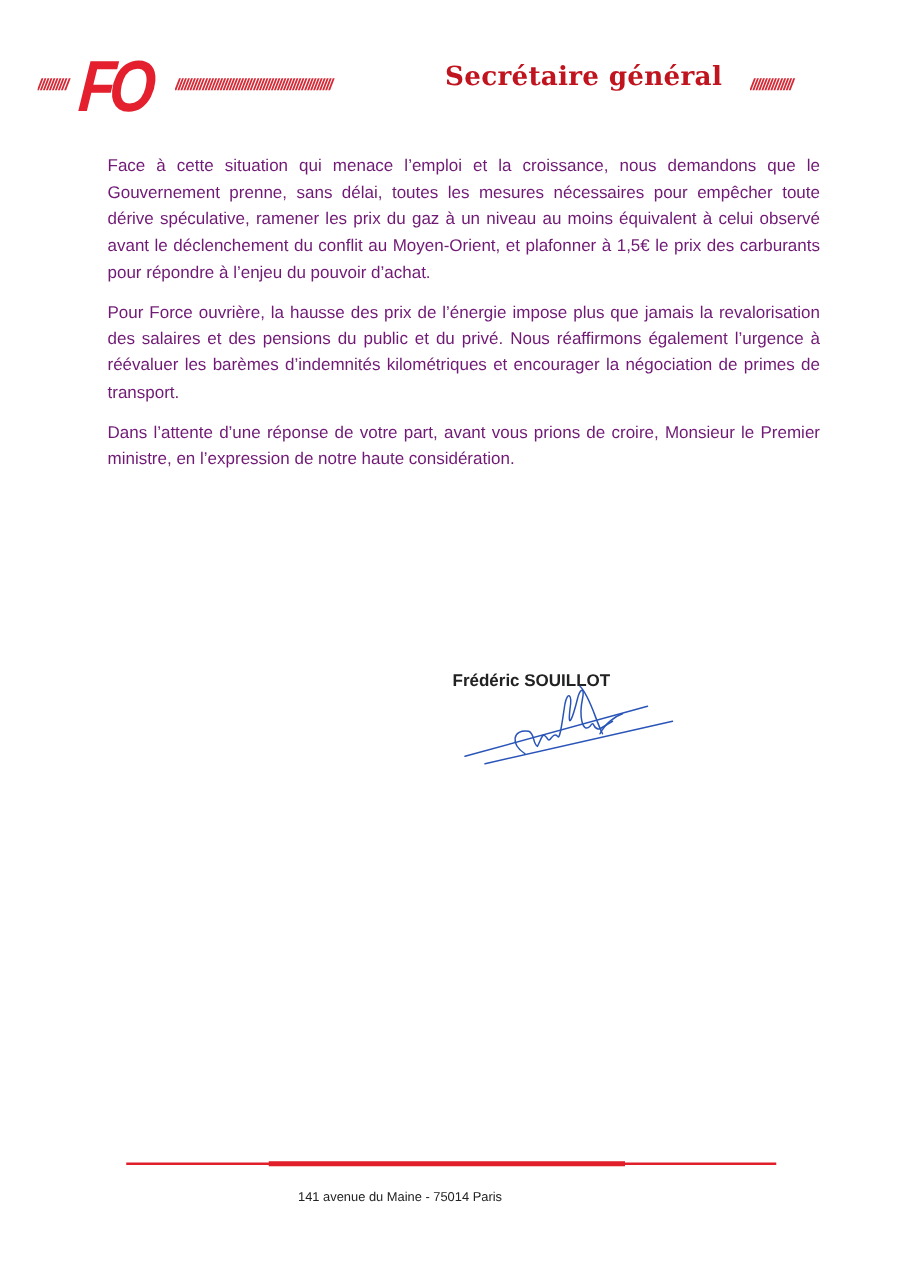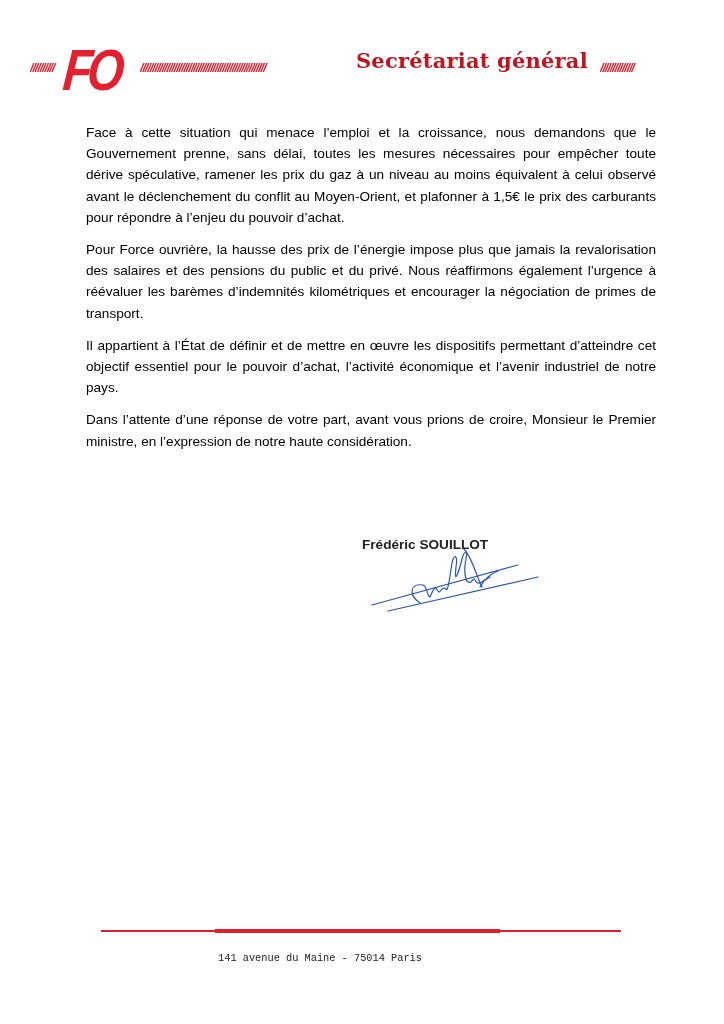--- a/index.html
+++ b/index.html
@@ -6,46 +6,45 @@
   body { width: 724px; height: 1024px; position: relative; overflow: hidden; font-family: "Liberation Sans", sans-serif; color: #1c1c1c; }
 
   .header { position: absolute; left: 0; top: 38px; width: 724px; height: 70px; }
   .hatch { position: absolute; font-family: "Liberation Sans", sans-serif; font-style: italic; color: #d42a36; font-size: 13px; letter-spacing: -1.2px; font-weight: bold; overflow: hidden; white-space: nowrap; }
   .hatch-left { left: 30px; top: 22px; width: 40px; }
   .hatch-mid { left: 140px; top: 22px; width: 206px; }
   .hatch-right { left: 600px; top: 22px; width: 52px; }
   .logo { position: absolute; left: 66px; top: 2px; font-family: "Liberation Sans", sans-serif; font-weight: bold; font-style: italic; font-size: 58px; color: #e4202e; letter-spacing: -6px; transform: scaleX(0.82) skewX(-6deg); transform-origin: left top; line-height: 60px; }
   .title { position: absolute; left: 356px; top: 10px; font-family: "DejaVu Serif", serif; font-weight: bold; font-size: 21px; color: #c0141f; letter-spacing: 0.2px; }
 
-  .body-text { position: absolute; left: 86px; top: 122px; width: 570px; font-family: "Liberation Sans", sans-serif; font-size: 13.6px; line-height: 21.2px; color: #000000; text-align: justify; }
+  .body-text { position: absolute; left: 86px; top: 122px; width: 570px; font-family: "Liberation Sans", sans-serif; font-size: 13.6px; line-height: 21.2px; color: #701a75; text-align: justify; }
   .body-text p { margin: 0 0 11px 0; }
 
   .signature-block { position: absolute; left: 362px; top: 494px; font-family: "Liberation Sans", sans-serif; font-size: 13.6px; line-height: 21px; color: #222; }
   .sig-name { font-weight: bold; margin-top: 40px; }
   .sig-image { position: absolute; left: 368px; top: 545px; width: 180px; height: 75px; }
 
   .footer-line { position: absolute; left: 101px; top: 930px; width: 520px; height: 1.5px; background: #e01f2b; }
   .footer-line-thick { position: absolute; left: 215px; top: 929px; width: 285px; height: 3.5px; background: #e01f2b; }
-  .footer { position: absolute; left: 0; top: 951px; width: 640px; text-align: center; font-family: Liberation Mono, monospace; font-size: 10.3px; line-height: 15.5px; color: #222; }
+  .footer { position: absolute; left: 0; top: 951px; width: 640px; text-align: center; font-family: Liberation Sans, sans-serif; font-size: 10.3px; line-height: 15.5px; color: #222; }
 </style>
 </head>
 <body>
 
 <div class="header">
   <span class="hatch hatch-left">//////////</span>
   <span class="logo">FO</span>
   <span class="hatch hatch-mid">////////////////////////////////////////////////////</span>
-  <span class="title">Secrétariat général</span>
+  <span class="title">Secrétaire général</span>
   <span class="hatch hatch-right">//////////////</span>
 </div>
 
 <div class="body-text">
   <p>Face à cette situation qui menace l’emploi et la croissance, nous demandons que le Gouvernement prenne, sans délai, toutes les mesures nécessaires pour empêcher toute dérive spéculative, ramener les prix du gaz à un niveau au moins équivalent à celui observé avant le déclenchement du conflit au Moyen-Orient, et plafonner à 1,5€ le prix des carburants pour répondre à l’enjeu du pouvoir d’achat.</p>
   <p>Pour Force ouvrière, la hausse des prix de l’énergie impose plus que jamais la revalorisation des salaires et des pensions du public et du privé. Nous réaffirmons également l’urgence à réévaluer les barèmes d’indemnités kilométriques et encourager la négociation de primes de transport.</p>
-  <p>Il appartient à l’État de définir et de mettre en œuvre les dispositifs permettant d’atteindre cet objectif essentiel pour le pouvoir d’achat, l’activité économique et l’avenir industriel de notre pays.</p>
   <p>Dans l’attente d’une réponse de votre part, avant vous prions de croire, Monsieur le Premier ministre, en l’expression de notre haute considération.</p>
 </div>
 
 <div class="signature-block">
   <div class="sig-name">Frédéric SOUILLOT</div>
 </div>
 
 <svg class="sig-image" viewBox="0 0 180 75">
   <g fill="none" stroke="#2a55b8" stroke-width="1.2" stroke-linecap="round">
     <path d="M4 60 L150 20"></path>

